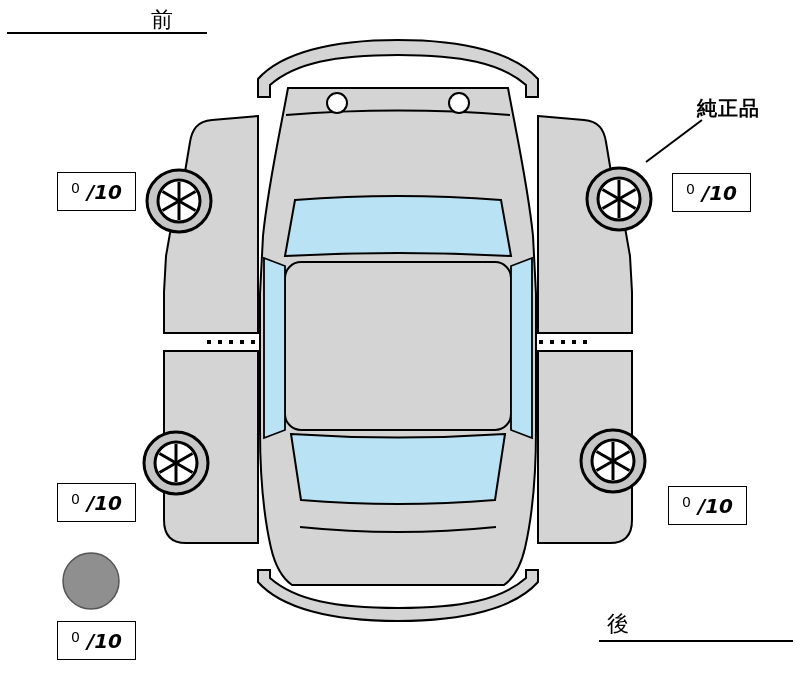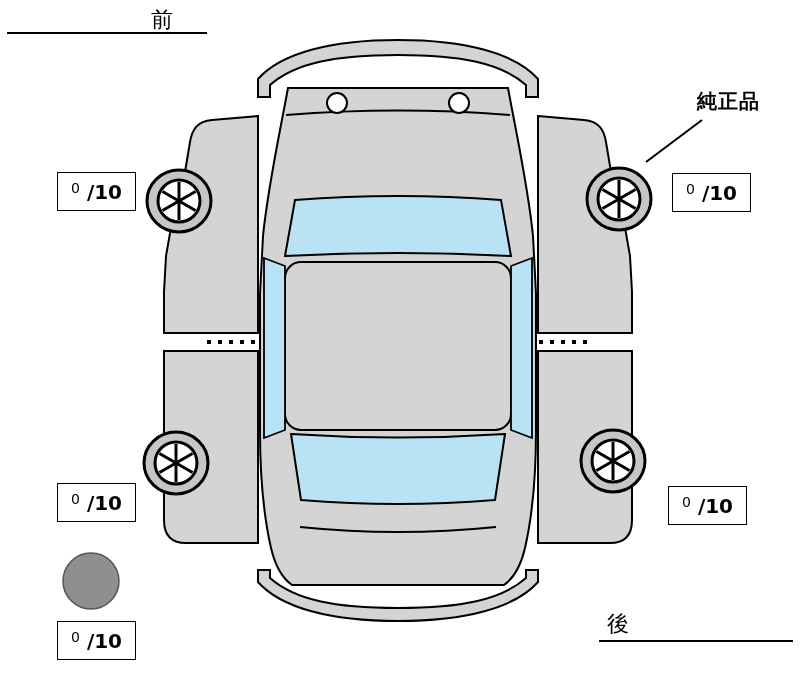--- a/index.html
+++ b/index.html
@@ -7,21 +7,21 @@
   body { font-family:"DejaVu Sans","Liberation Sans",sans-serif; color:#000; }
   .canvas { position:relative; width:800px; height:675px; background:#fff; overflow:hidden; }
   .layer { position:absolute; left:0; top:0; }
   .jp-label { position:absolute; white-space:nowrap; letter-spacing:1px; }
   .hline { position:absolute; border-top:2px solid #000; height:0; }
   .score-box {
     position:absolute; width:79px; height:39px; background:#fff; border:1px solid #000;
     display:flex; align-items:center; justify-content:center; gap:7px;
   }
   .score-num { font-size:14px; line-height:1; transform:translateY(-4px); }
-  .score-den { font-size:20px; font-weight:bold; line-height:1; }
+  .score-den { font-size:20px; font-weight:bold; line-height:1;font-style:italic; }
   .spare-wrap { position:absolute; }
 </style>
 </head>
 <body>
 
 <div class="canvas">
 
   <svg class="layer" width="800" height="675" viewBox="0 0 800 675">
 
     <path fill="#d4d4d4" stroke="#000" stroke-width="2" d="M258,116 L212,120 C197,121 192,130 190,142 L185,172 L173,216 L166,256 L164,292 L164,333 L258,333 Z"></path>
@@ -93,21 +93,21 @@
         <line x1="-16.5" y1="9.5" x2="16.5" y2="-9.5"></line>
       </g>
     </g>
 
     <line x1="702" y1="120" x2="646" y2="162" stroke="#000" stroke-width="2"></line>
   </svg>
 
   <div class="hline" style="left:7px; top:32px; width:200px"></div>
   <div class="jp-label" style="left:151px; top:5px; font-size:22px">前</div>
 
-  <div class="jp-label" style="left:697px; top:88px; font-size:20px; font-weight:bold">純正品</div>
+  <div class="jp-label" style="left:697px; top:95px; font-size:20px; font-weight:bold">純正品</div>
 
   <div class="jp-label" style="left:607px; top:609px; font-size:22px">後</div>
   <div class="hline" style="left:599px; top:640px; width:194px"></div>
 
   <div class="score-box" style="left:57px; top:172px">
     <span class="score-num">0</span>
     <span class="score-den">/10</span>
   </div>
 
   <div class="score-box" style="left:672px; top:173px">

